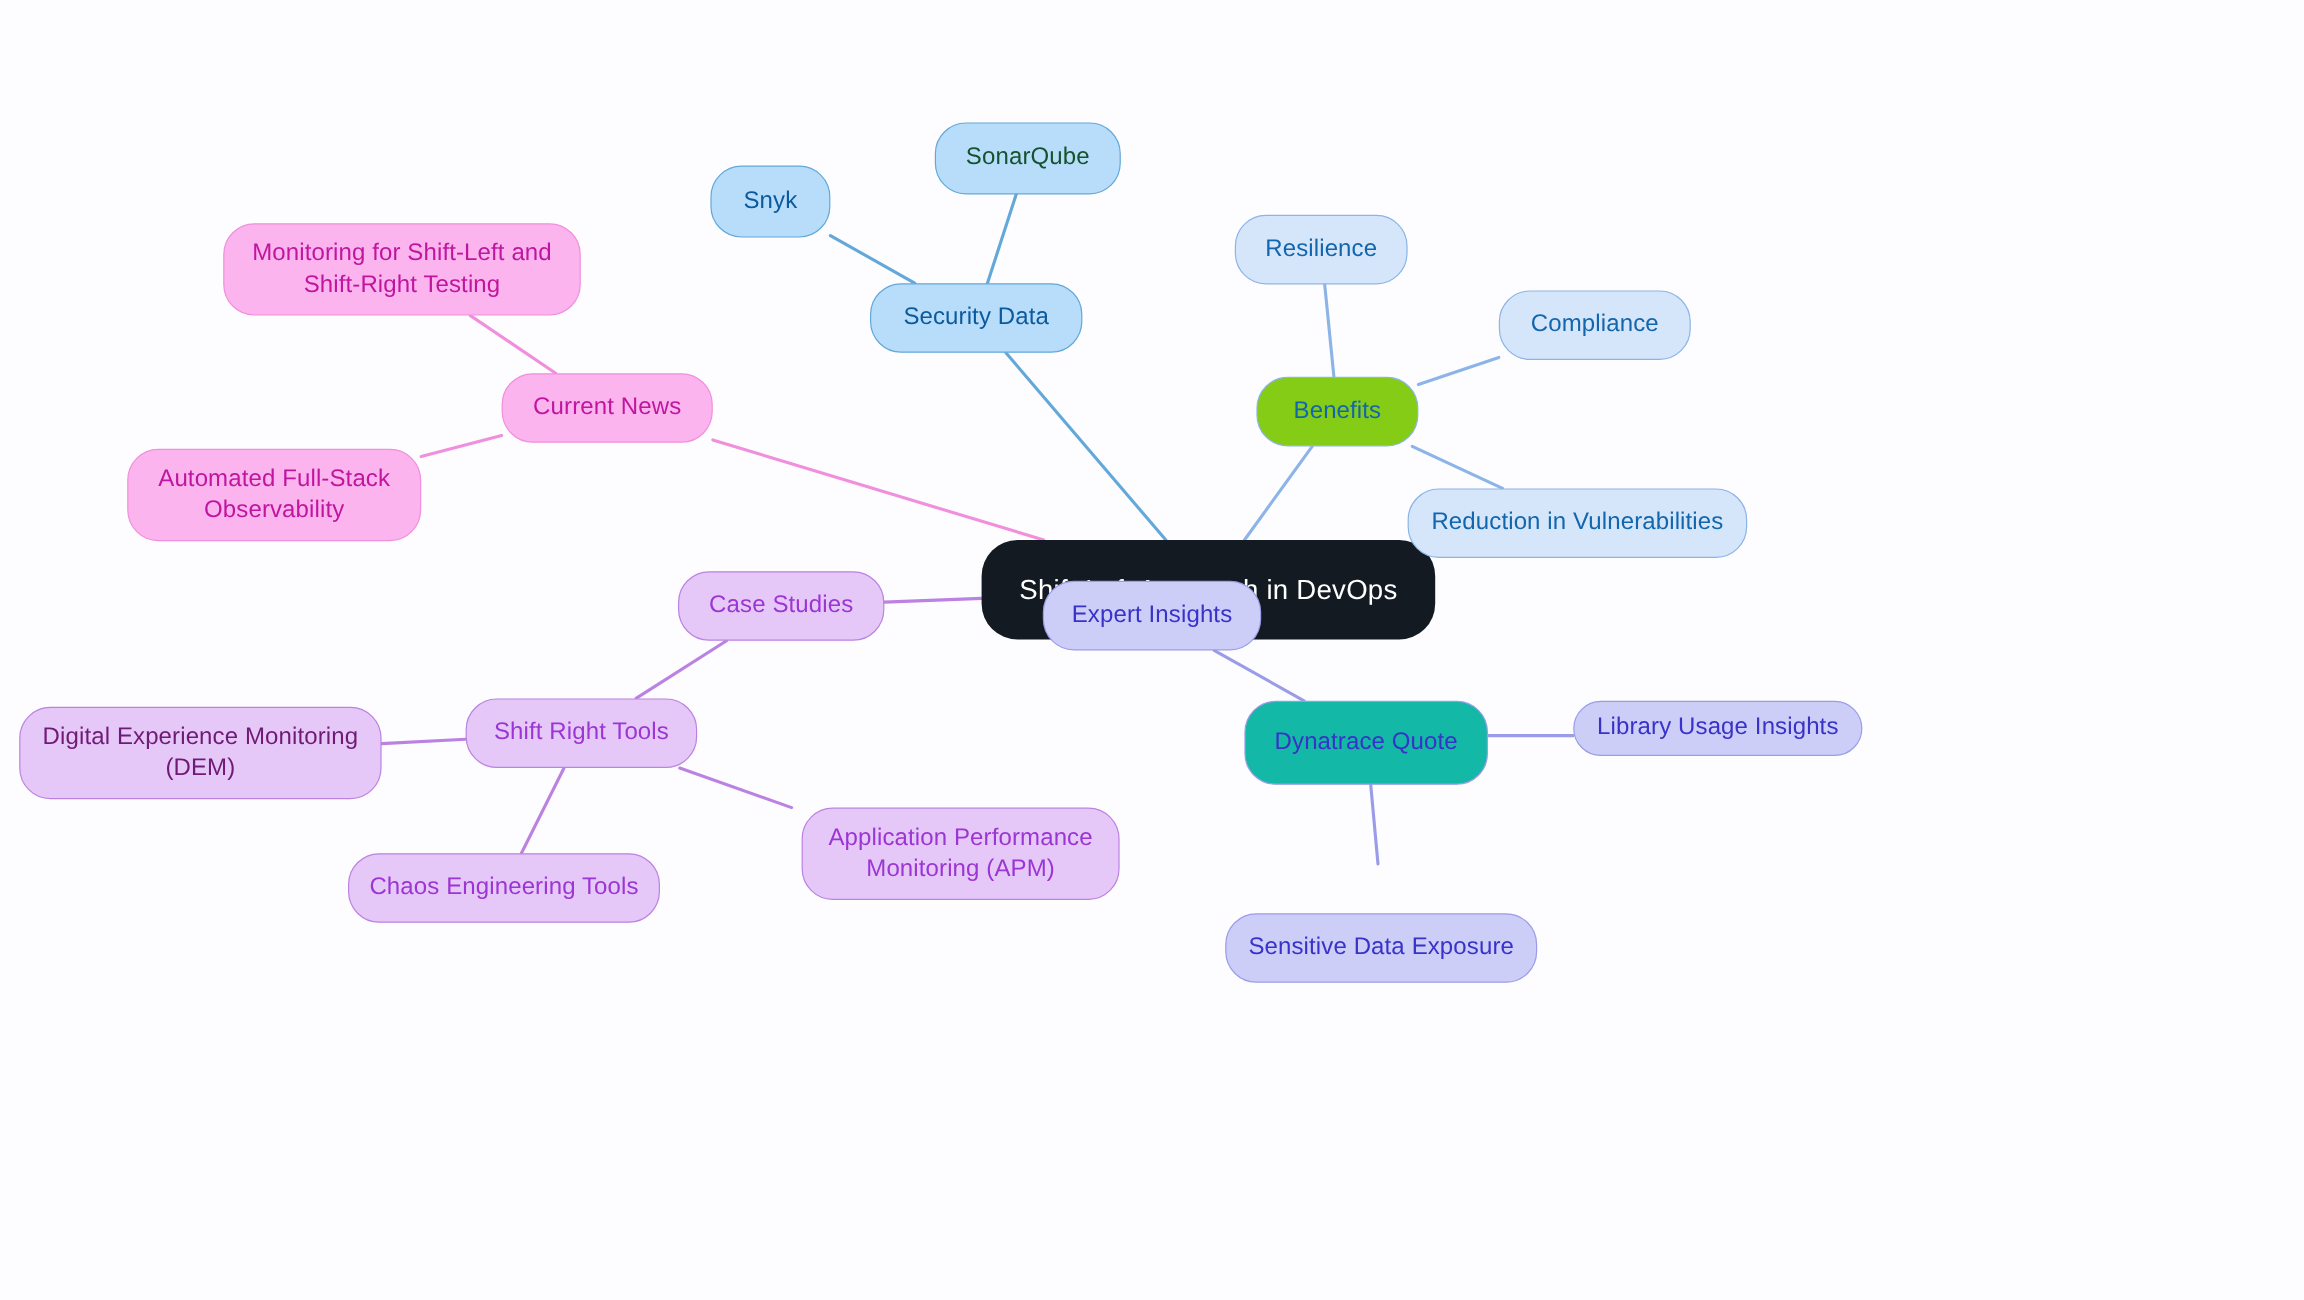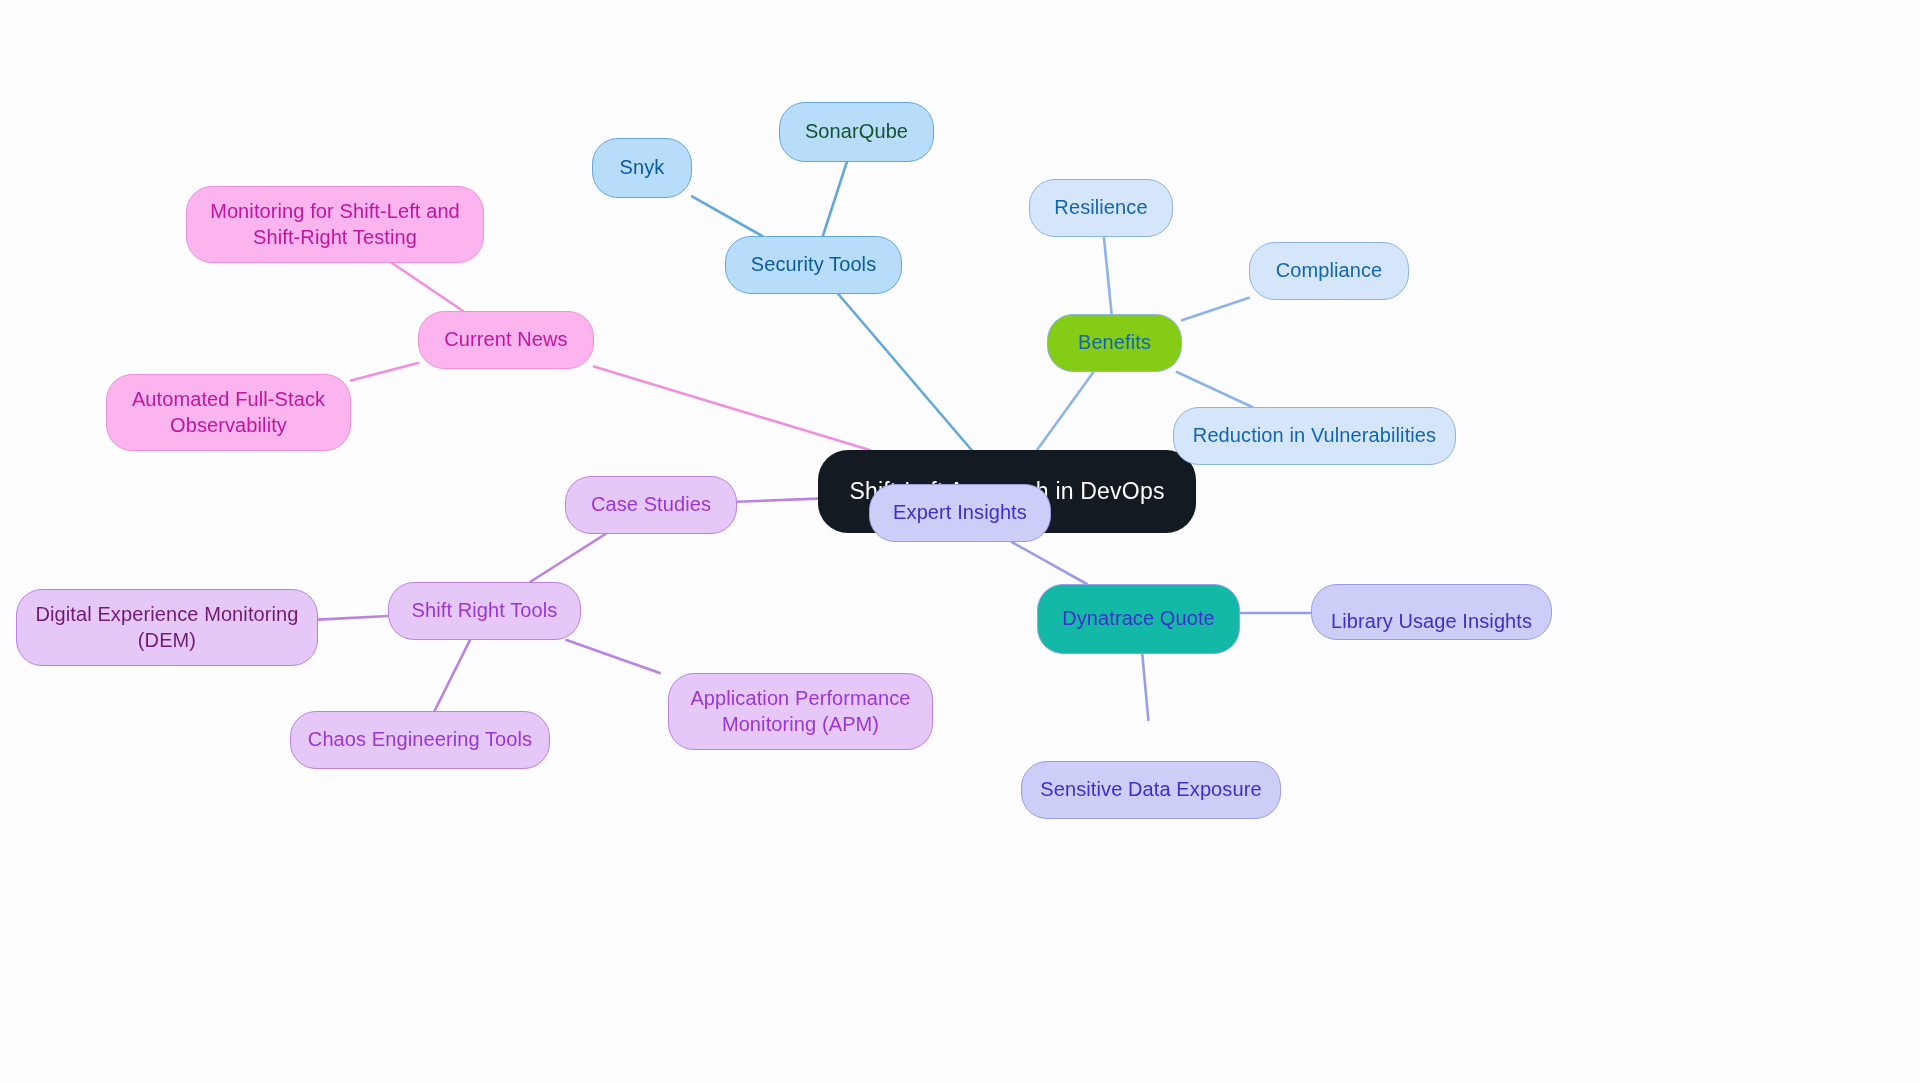--- a/index.html
+++ b/index.html
@@ -83,37 +83,37 @@
       <line x1="388" y1="616.0149606299212" x2="318" y2="619.6527559055119" stroke="#bb82e2" stroke-width="2.6" stroke-linecap="round"></line>
       <line x1="470" y1="640" x2="434.5" y2="711" stroke="#bb82e2" stroke-width="2.6" stroke-linecap="round"></line>
       <line x1="566.4502487562189" y1="640" x2="659.7039800995025" y2="673" stroke="#bb82e2" stroke-width="2.6" stroke-linecap="round"></line>
       <line x1="916.2790697674418" y1="533" x2="1023.3953488372093" y2="484" stroke="#9a9ce8" stroke-width="2.6" stroke-linecap="round"></line>
       <line x1="1011.765" y1="542" x2="1086.735" y2="584" stroke="#9a9ce8" stroke-width="2.6" stroke-linecap="round"></line>
       <line x1="1240" y1="613" x2="1311" y2="613" stroke="#9a9ce8" stroke-width="2.6" stroke-linecap="round"></line>
       <line x1="1141.1654411764705" y1="642" x2="1148.3345588235295" y2="720" stroke="#9a9ce8" stroke-width="2.6" stroke-linecap="round"></line>
     </svg>
   <div id="node-layer">
       <div class="node root" style="left: 818px; top: 450px; width: 378px; height: 83px; background: rgb(19, 26, 33); border-color: rgb(19, 26, 33); color: rgb(255, 255, 255); font-size: 23px;"><span class="node-label">Shift-Left Approach in DevOps</span></div>
-      <div class="node" style="left: 725px; top: 236px; width: 177px; height: 58px; background: rgb(184, 221, 251); border-color: rgb(98, 168, 217); color: rgb(11, 90, 156); font-size: 20px;"><span class="node-label">Security Tools</span></div>
+      <div class="node" style="left: 725px; top: 236px; width: 177px; height: 58px; background: rgb(184, 221, 251); border-color: rgb(98, 168, 217); color: rgb(11, 90, 156); font-size: 20px;"><span class="node-label">Security Data</span></div>
       <div class="node" style="left: 592px; top: 138px; width: 100px; height: 60px; background: rgb(184, 221, 251); border-color: rgb(98, 168, 217); color: rgb(11, 90, 156); font-size: 20px;"><span class="node-label">Snyk</span></div>
       <div class="node" style="left: 779px; top: 102px; width: 155px; height: 60px; background: rgb(184, 221, 251); border-color: rgb(98, 168, 217); color: #14532d; font-size: 20px;"><span class="node-label">SonarQube</span></div>
       <div class="node" style="left: 1047px; top: 314px; width: 135px; height: 58px; background: #84cc16; border-color: rgb(140, 180, 231); color: rgb(18, 102, 173); font-size: 20px;"><span class="node-label">Benefits</span></div>
       <div class="node" style="left: 1029px; top: 179px; width: 144px; height: 58px; background: rgb(213, 230, 251); border-color: rgb(140, 180, 231); color: rgb(18, 102, 173); font-size: 20px;"><span class="node-label">Resilience</span></div>
       <div class="node" style="left: 1249px; top: 242px; width: 160px; height: 58px; background: rgb(213, 230, 251); border-color: rgb(140, 180, 231); color: rgb(18, 102, 173); font-size: 20px;"><span class="node-label">Compliance</span></div>
       <div class="node" style="left: 1173px; top: 407px; width: 283px; height: 58px; background: rgb(213, 230, 251); border-color: rgb(140, 180, 231); color: rgb(18, 102, 173); font-size: 20px;"><span class="node-label">Reduction in Vulnerabilities</span></div>
       <div class="node" style="left: 418px; top: 311px; width: 176px; height: 58px; background: rgb(251, 180, 237); border-color: rgb(240, 143, 221); color: rgb(192, 22, 159); font-size: 20px;"><span class="node-label">Current News</span></div>
       <div class="node" style="left: 186px; top: 186px; width: 298px; height: 77px; background: rgb(251, 180, 237); border-color: rgb(240, 143, 221); color: rgb(192, 22, 159); font-size: 20px;"><span class="node-label">Monitoring for Shift-Left and
 Shift-Right Testing</span></div>
       <div class="node" style="left: 106px; top: 374px; width: 245px; height: 77px; background: rgb(251, 180, 237); border-color: rgb(240, 143, 221); color: rgb(192, 22, 159); font-size: 20px;"><span class="node-label">Automated Full-Stack
 Observability</span></div>
       <div class="node" style="left: 565px; top: 476px; width: 172px; height: 58px; background: rgb(230, 200, 248); border-color: rgb(187, 130, 226); color: rgb(155, 53, 212); font-size: 20px;"><span class="node-label">Case Studies</span></div>
       <div class="node" style="left: 388px; top: 582px; width: 193px; height: 58px; background: rgb(230, 200, 248); border-color: rgb(187, 130, 226); color: rgb(155, 53, 212); font-size: 20px;"><span class="node-label">Shift Right Tools</span></div>
       <div class="node" style="left: 16px; top: 589px; width: 302px; height: 77px; background: rgb(230, 200, 248); border-color: rgb(187, 130, 226); color: #701a75; font-size: 20px;"><span class="node-label">Digital Experience Monitoring
 (DEM)</span></div>
       <div class="node" style="left: 290px; top: 711px; width: 260px; height: 58px; background: rgb(230, 200, 248); border-color: rgb(187, 130, 226); color: rgb(155, 53, 212); font-size: 20px;"><span class="node-label">Chaos Engineering Tools</span></div>
       <div class="node" style="left: 668px; top: 673px; width: 265px; height: 77px; background: rgb(230, 200, 248); border-color: rgb(187, 130, 226); color: rgb(155, 53, 212); font-size: 20px;"><span class="node-label">Application Performance
 Monitoring (APM)</span></div>
       <div class="node" style="left: 869px; top: 484px; width: 182px; height: 58px; background: rgb(204, 206, 248); border-color: rgb(154, 156, 232); color: rgb(56, 50, 200); font-size: 20px;"><span class="node-label">Expert Insights</span></div>
       <div class="node" style="left: 1037px; top: 584px; width: 203px; height: 70px; background: #14b8a6; border-color: rgb(154, 156, 232); color: rgb(56, 50, 200); font-size: 20px;"><span class="node-label">Dynatrace Quote</span></div>
-      <div class="node" style="left: 1311px; top: 584px; width: 241px; height: 56px; background: rgb(204, 206, 248); border-color: rgb(154, 156, 232); color: rgb(56, 50, 200); font-size: 20px; align-items: flex-end;"><span class="node-label">Library Usage Insights</span></div>
+      <div class="node" style="left: 1311px; top: 584px; width: 241px; height: 46px; background: rgb(204, 206, 248); border-color: rgb(154, 156, 232); color: rgb(56, 50, 200); font-size: 20px;"><span class="node-label">Library Usage Insights</span></div>
       <div class="node" style="left: 1021px; top: 720px; width: 260px; height: 58px; background: rgb(204, 206, 248); border-color: rgb(154, 156, 232); color: rgb(56, 50, 200); font-size: 20px; margin-top: 41px;"><span class="node-label">Sensitive Data Exposure</span></div>
     </div>
 </div>
 
 </body></html>

